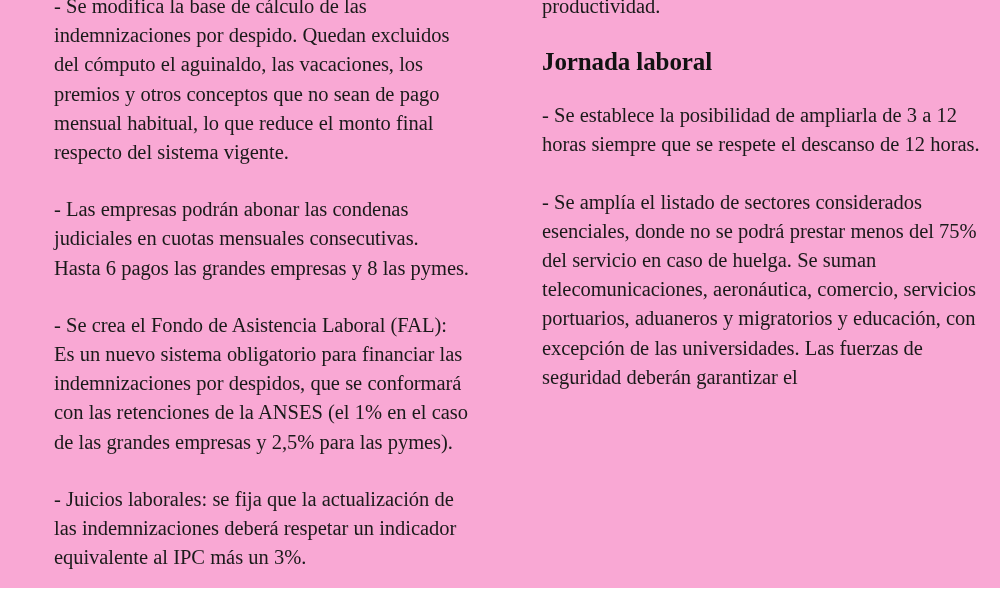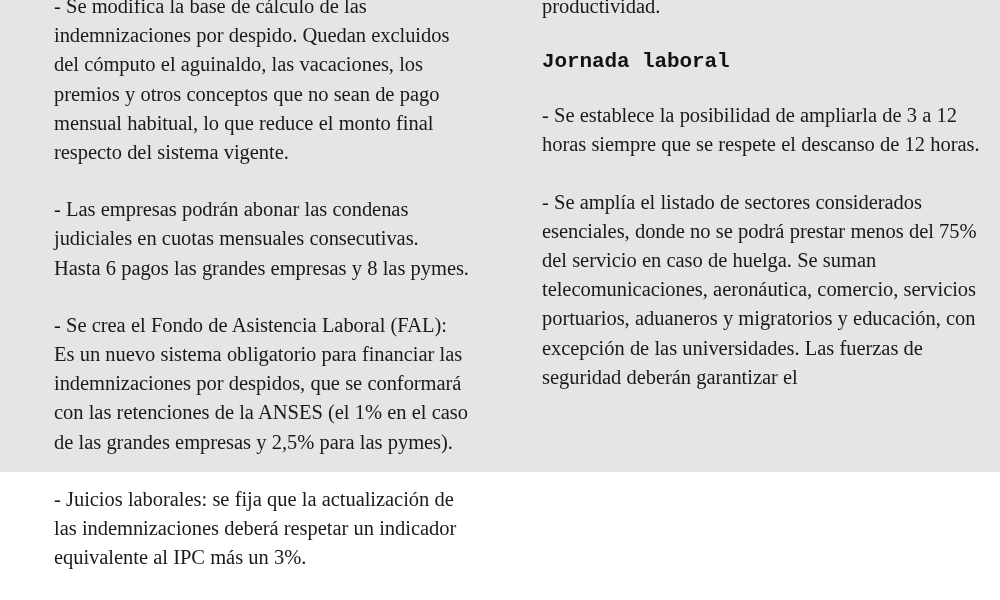--- a/index.html
+++ b/index.html
@@ -13,22 +13,22 @@
     height: 600px;
     overflow: hidden;
     font-family: "Liberation Serif", "DejaVu Serif", serif;
     color: #1a1a1a;
     -webkit-font-smoothing: antialiased;
   }
 
   .page {
     position: relative;
     width: 1000px;
-    height: 472px;
-    background: #e5e5e5;
+    height: 588px;
+    background: #f9a8d4;
   }
 
   .columns {
     position: absolute;
     top: 0;
     left: 0;
     width: 1000px;
     height: 600px;
     display: flex;
     flex-direction: row;
@@ -62,27 +62,26 @@
     margin: 0 0 28px 0;
     text-align: left;
     letter-spacing: -0.05px;
     word-spacing: 0.2px;
     color: #1a1a1a;
     font-weight: 400;
   }
 
   
   .heading {
-    font-size: 21px;
+    font-size: 25px;
     line-height: 26px;
     font-weight: 700;
     margin: 0 0 26px 0;
     color: #121212;
     letter-spacing: -0.1px;
-    font-family: Liberation Mono, monospace;
   }
 
   
   .clip-top {
     margin-top: -8px;
   }
 
   .para:last-child,
   .heading:last-child {
     margin-bottom: 0;

